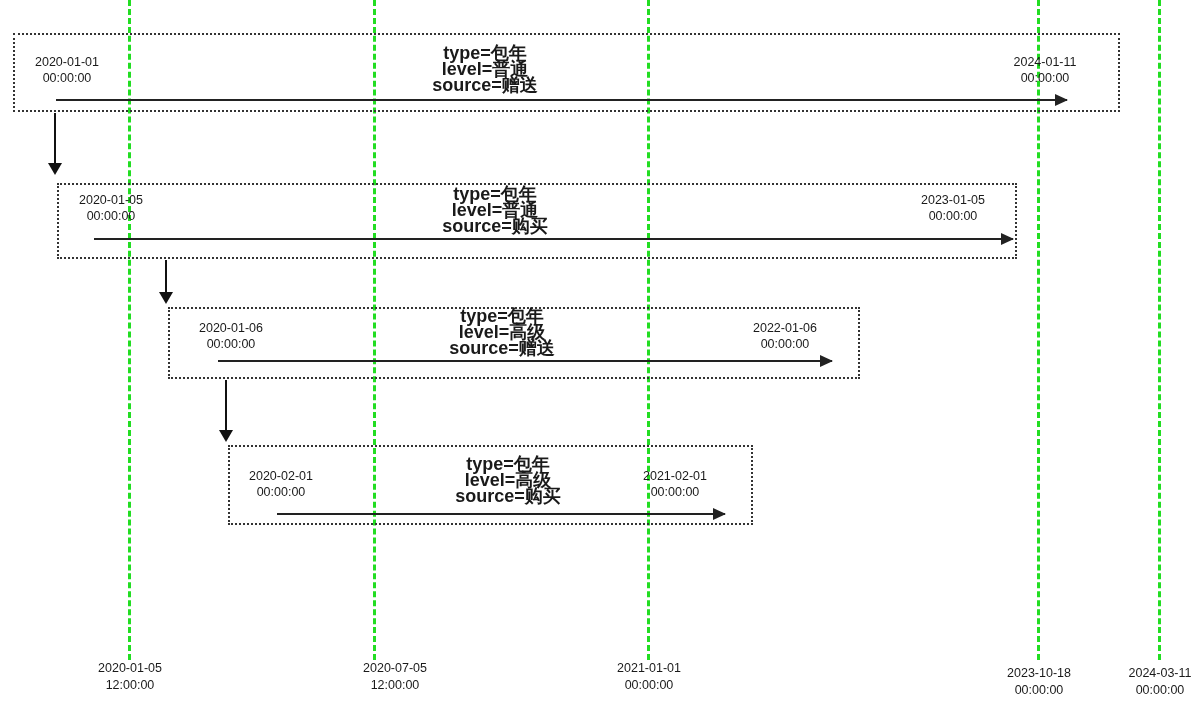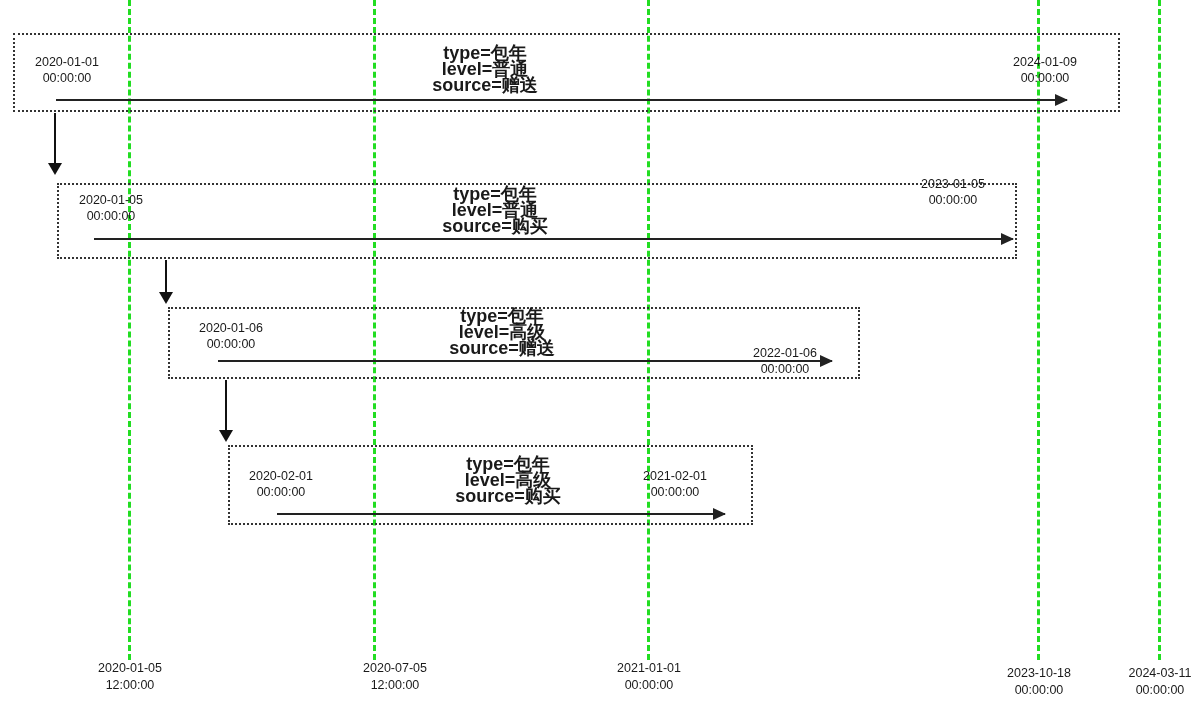--- a/index.html
+++ b/index.html
@@ -111,56 +111,56 @@
   <div class="stamp" style="left:22px; top:54px; width:90px;">
     <div>2020-01-01</div>
     <div>00:00:00</div>
   </div>
   <div class="attrs" style="left:405px; top:45px; width:160px;">
     <div>type=包年</div>
     <div>level=普通</div>
     <div>source=赠送</div>
   </div>
   <div class="stamp" style="left:1000px; top:54px; width:90px;">
-    <div>2024-01-09</div>
+    <div>2024-01-11</div>
     <div>00:00:00</div>
   </div>
   <div class="duration-arrow" style="left:56px; top:99px; width:1011px;"></div>
 
   <div class="connector" style="left:54px; top:113px; height:52px;"></div>
 
   <div class="period-box" style="left:57px; top:183px; width:960px; height:76px;"></div>
   <div class="stamp" style="left:66px; top:192px; width:90px;">
     <div>2020-01-05</div>
     <div>00:00:00</div>
   </div>
   <div class="attrs" style="left:415px; top:186px; width:160px;">
     <div>type=包年</div>
     <div>level=普通</div>
     <div>source=购买</div>
   </div>
-  <div class="stamp" style="left:908px; top:176px; width:90px;">
+  <div class="stamp" style="left:908px; top:192px; width:90px;">
     <div>2023-01-05</div>
     <div>00:00:00</div>
   </div>
   <div class="duration-arrow" style="left:94px; top:238px; width:919px;"></div>
 
   <div class="connector" style="left:165px; top:260px; height:34px;"></div>
 
   <div class="period-box" style="left:168px; top:307px; width:692px; height:72px;"></div>
   <div class="stamp" style="left:186px; top:320px; width:90px;">
     <div>2020-01-06</div>
     <div>00:00:00</div>
   </div>
   <div class="attrs" style="left:422px; top:308px; width:160px;">
     <div>type=包年</div>
     <div>level=高级</div>
     <div>source=赠送</div>
   </div>
-  <div class="stamp" style="left:740px; top:320px; width:90px;margin-top:25px;">
+  <div class="stamp" style="left:740px; top:320px; width:90px;">
     <div>2022-01-06</div>
     <div>00:00:00</div>
   </div>
   <div class="duration-arrow" style="left:218px; top:360px; width:614px;"></div>
 
   <div class="connector" style="left:225px; top:380px; height:52px;"></div>
 
   <div class="period-box" style="left:228px; top:445px; width:525px; height:80px;"></div>
   <div class="stamp" style="left:236px; top:468px; width:90px;text-align:center;">
     <div>2020-02-01</div>

